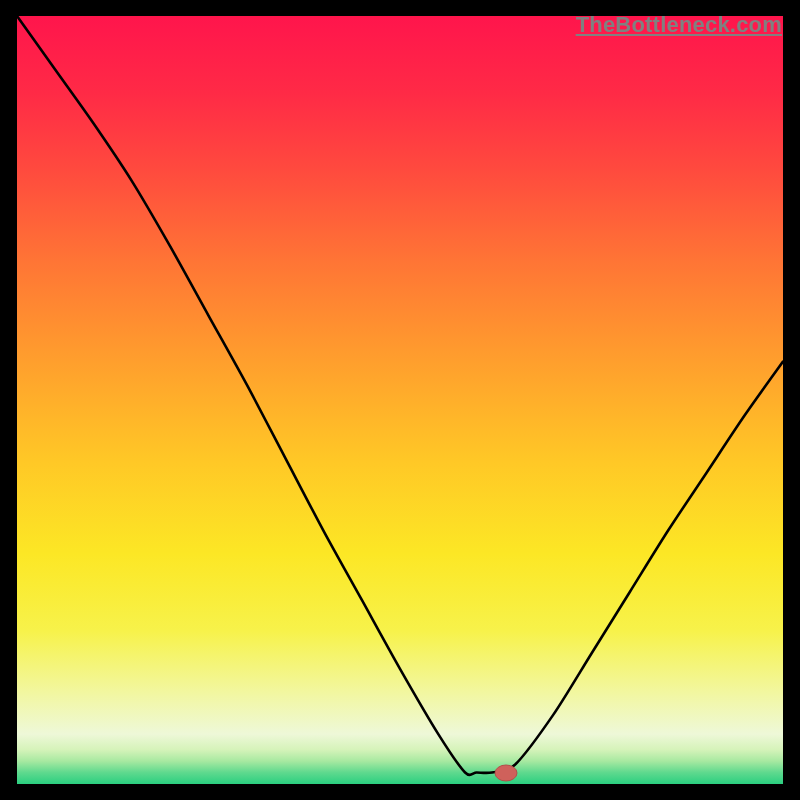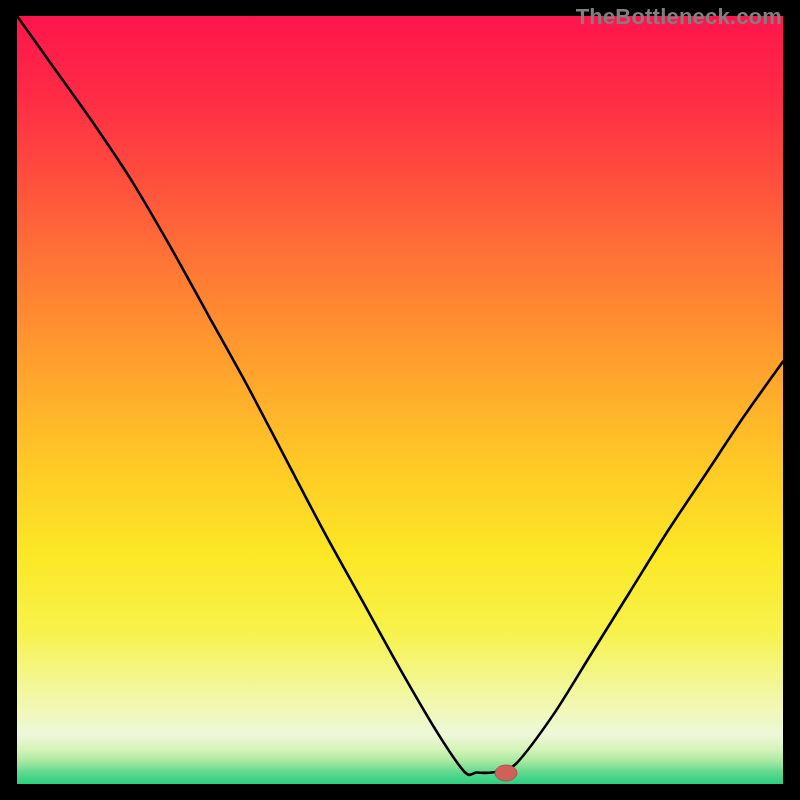--- a/index.html
+++ b/index.html
@@ -21,27 +21,28 @@
   .plot-area {
     position: absolute;
     left: 17px;
     top: 16px;
     width: 766px;
     height: 768px;
     overflow: hidden;
   }
   .credit {
     position: absolute;
-    top: 4px;
+    top: 12px;
     right: 18px;
     font-family: Arial, Helvetica, sans-serif;
     font-size: 22px;
     font-weight: 600;
     color: #808080;
     letter-spacing: 0.2px;
+    text-decoration: underline;
   }
   svg {
     display: block;
   }
 </style>
 </head>
 <body>
 
 <div class="frame">
 

